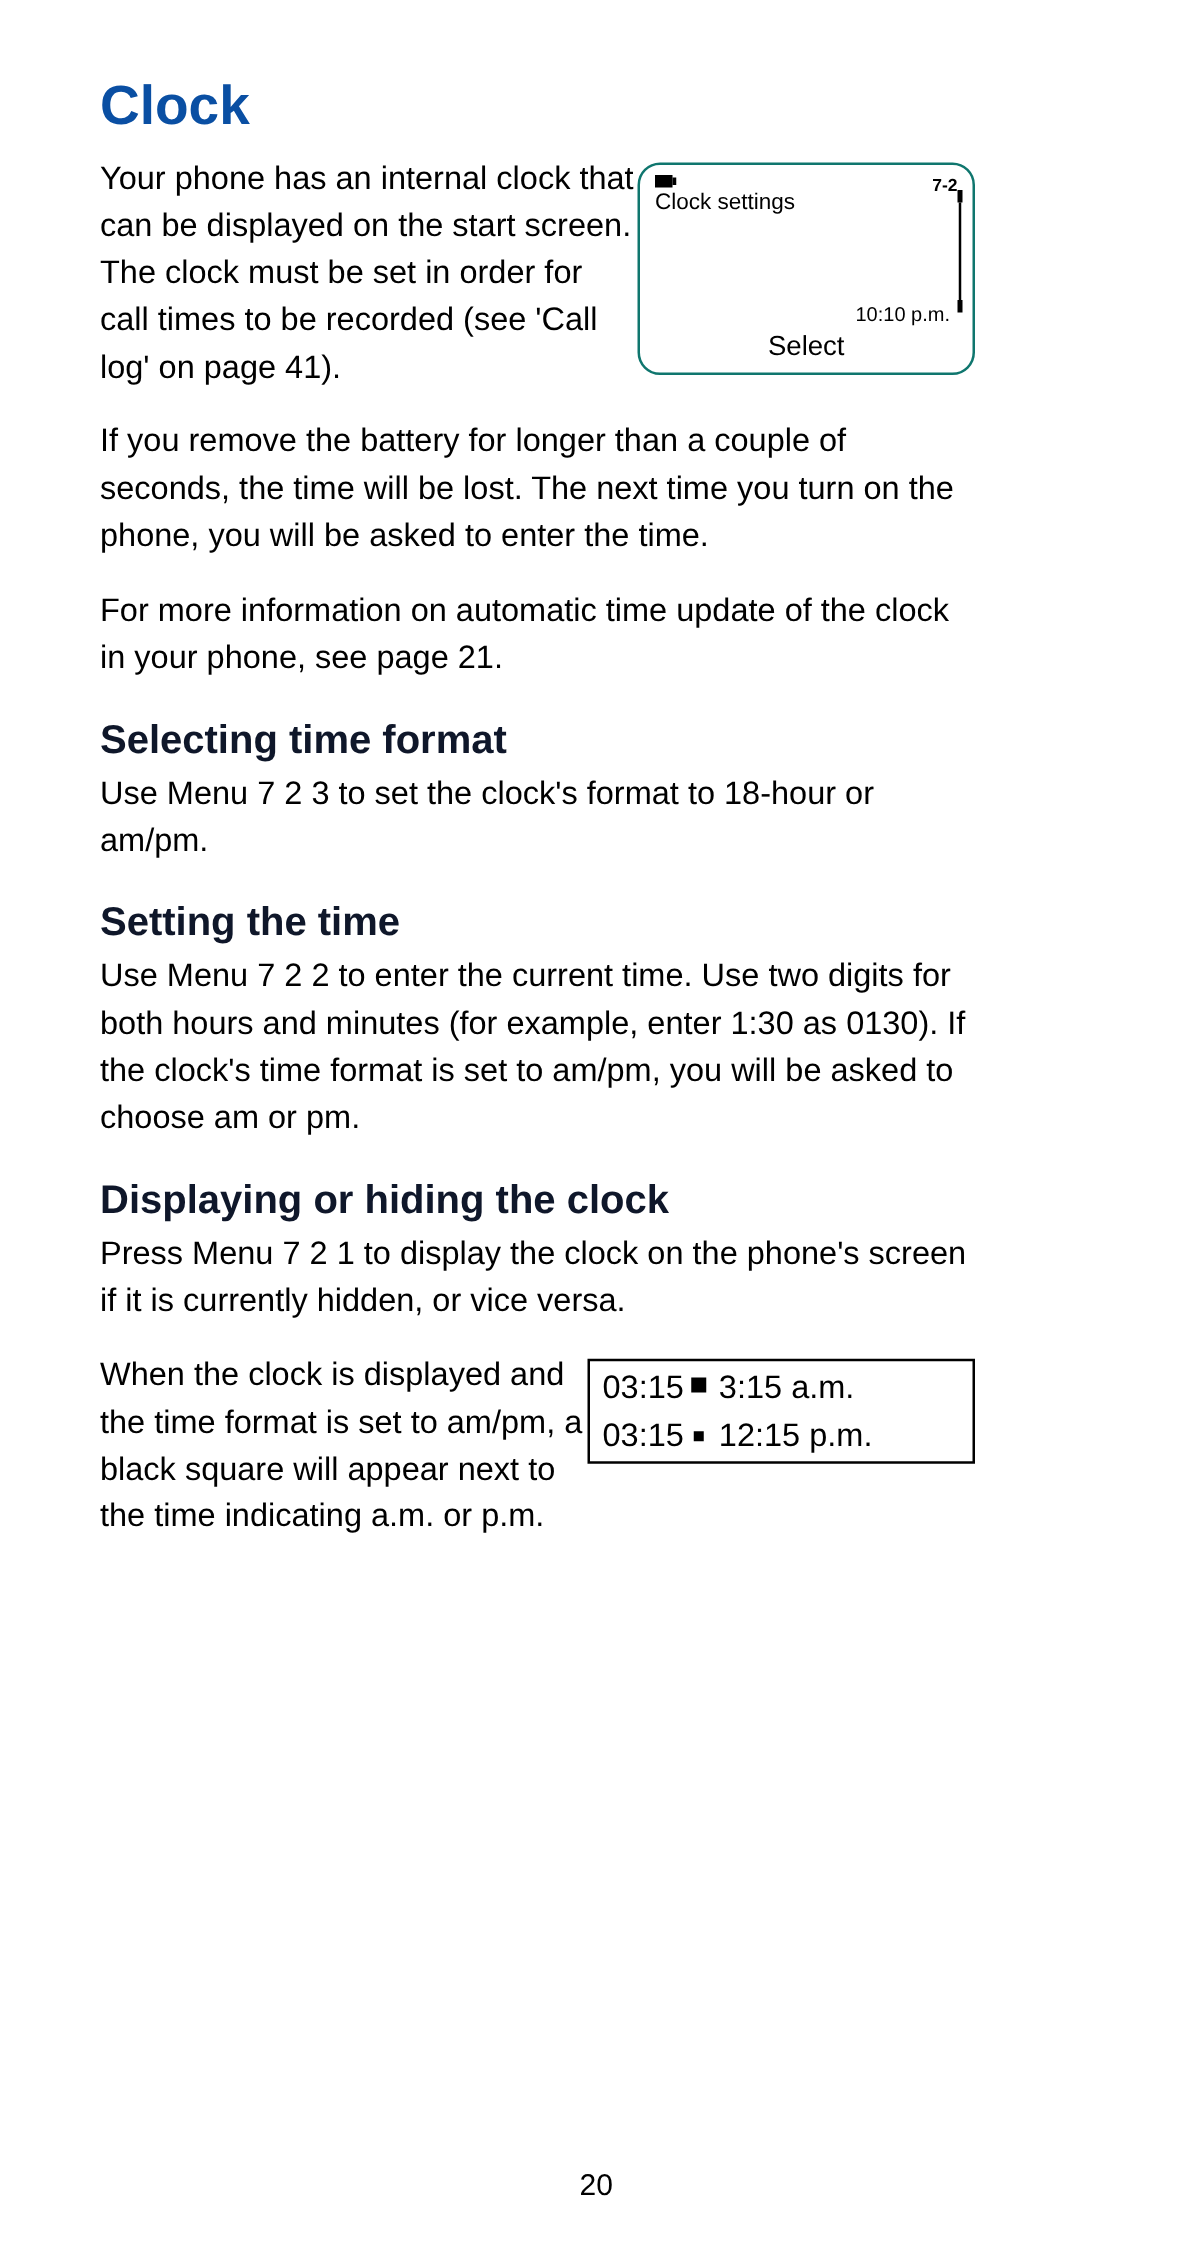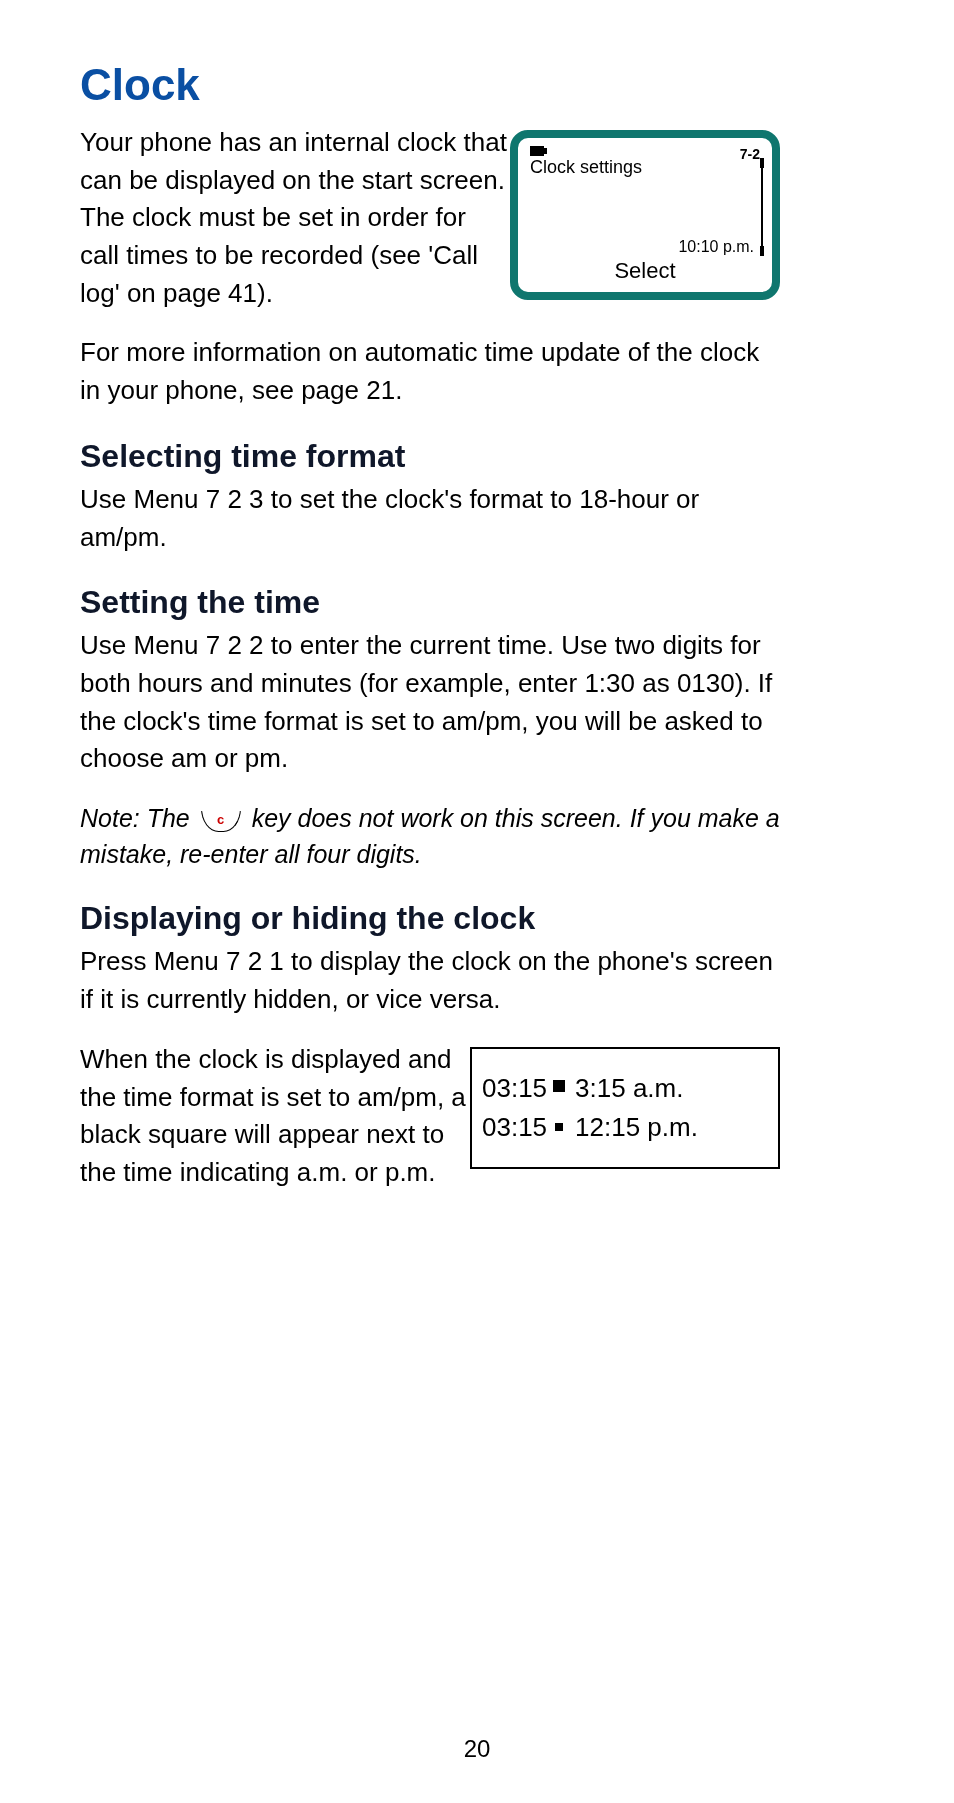--- a/index.html
+++ b/index.html
@@ -41,21 +41,21 @@
     font-family: Arial, Helvetica, sans-serif;
   }
   .bold { font-weight: normal; }
   .italic { font-style: italic; }
   .phone-figure {
     flex: 0 0 auto;
     width: 270px;
     margin-top: 6px;
   }
   .phone-screen {
-    border: 8px solid #0f766e;
+    border: 2px solid #0f766e;
     border-radius: 18px;
     width: 270px;
     height: 170px;
     padding: 8px 12px 6px 12px;
     position: relative;
     font-family: Arial, Helvetica, sans-serif;
   }
   .phone-top {
     display: flex;
     justify-content: space-between;
@@ -123,21 +123,21 @@
   .c-key::before{
     content:"";
     position:absolute;
     top:-2px; left:-2px;
     width:44px; height:4px;
     background:#fff;
   }
   .c-key span{ position:relative; z-index:1; color:#c00; }
   .ampm-box {
     border: 2px solid #000;
-    padding: 20px 10px;
+    padding: 1px 10px;
     width: 310px;
     margin-top: 6px;
     font-size: 26px;
     line-height:1.5;
   }
   .ampm-row { display:flex; align-items:center; justify-content:flex-start; gap:4px; }
   .sq-big { display:inline-block; width:12px; height:12px; background:#000; margin: 0 6px 4px 2px; }
   .sq-small { display:inline-block; width:8px; height:8px; background:#000; margin: 0 8px 0 4px; }
   .page-num {
     position: absolute;
@@ -173,34 +173,32 @@
           <div class="mark"></div>
             <div class="line"></div>
             <div class="mark"></div>
         </div>
         <div class="phone-time">10:10 p.m.</div>
         <div class="phone-select">Select</div>
       </div>
     </div>
   </div>
 
+  <p class="body-text">If you remove the battery for longer than a couple of seconds, the time will be lost. The next time you turn on the phone, you will be asked to enter the time.</p>
 
   <p class="body-text">For more information on automatic time update of the clock in your phone, see page 21.</p>
 
   <div class="section-title">Selecting time format</div>
   <p class="body-text">
     <span>Use </span><span class="bold">Menu</span><span> 7 2 3 to set the clock's format to </span><span class="bold">18-hour</span><span> or </span><span class="bold">am/pm</span><span>.</span>
   </p>
 
   <div class="section-title">Setting the time</div>
   <p class="body-text">
     <span>Use </span><span class="bold">Menu</span><span> 7 2 2 to enter the current time. Use two digits for both hours and minutes (for example, enter 1:30 as </span><span class="bold">0130</span><span>). If the clock's time format is set to </span><span class="bold">am/pm</span><span>, you will be asked to choose </span><span class="bold">am</span><span> or </span><span class="bold">pm</span><span>.</span>
-  </p>
-  <p class="note-line italic">
-    <span>Note:  The </span><span class="c-key"><span>c</span></span><span> key does not work on this screen. If you make a mistake, re-enter all four digits.</span>
   </p>
 
   <div class="section-title">Displaying or hiding the clock</div>
   <p class="body-text">
     <span>Press </span><span class="bold">Menu</span><span> 7 2 1 to display the clock on the phone's screen if it is currently hidden, or vice versa.</span>
   </p>
 
   <div class="row">
     <div class="col-left">
       <p class="body-text">

